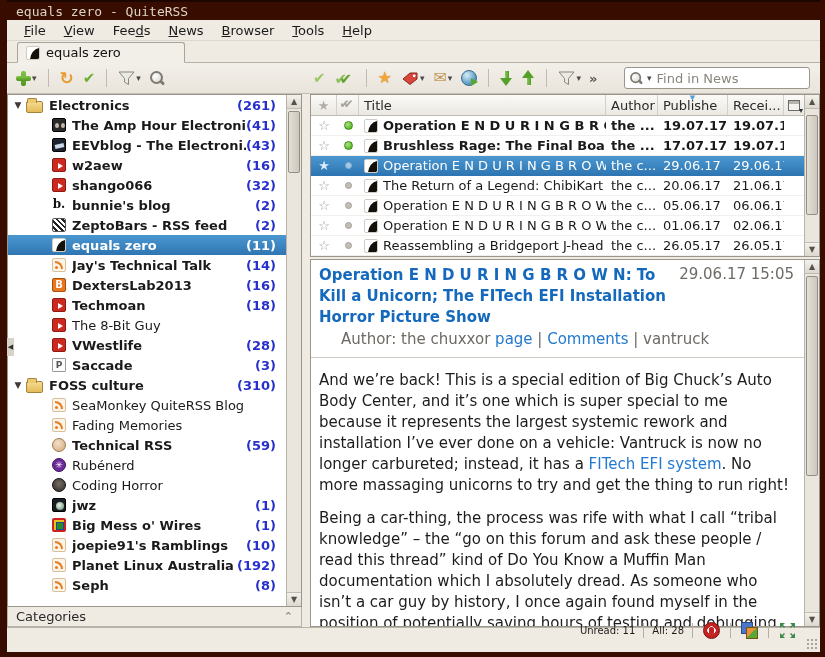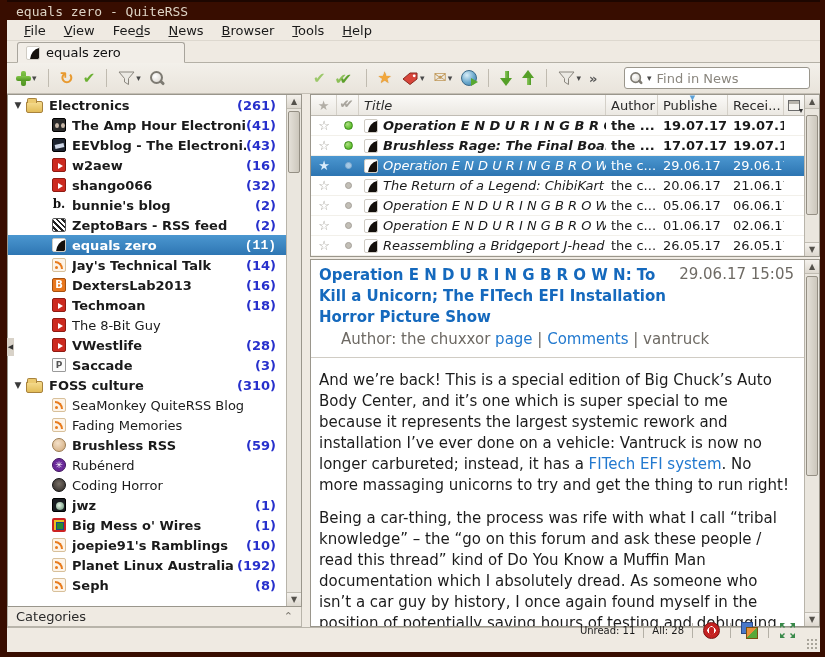--- a/index.html
+++ b/index.html
@@ -81,21 +81,21 @@
   
   .fd-row{height:20px;display:flex;align-items:center;font-size:13px;color:#1a1a1a;white-space:nowrap;overflow:hidden;}
   .fd-row.bold{font-weight:bold;}
   .fd-row.lv0{padding-left:2px;}
   .fd-row.lv1{padding-left:44px;}
   .expander{display:none;width:16px;font-size:9px;color:#3a3a3a;text-align:center;}
   .fd-row.lv0 .expander{display:inline-block;}
   .fd-label{margin-left:6px;overflow:hidden;text-overflow:clip;}
   .fd-count{margin-left:auto;padding-right:10px;color:#2730cc;}
   .fd-row.selected{background:linear-gradient(#4b97d0,#2e76b3);color:#fff;}
-  .fd-row.selected .fd-count{color:#fff;font-family:Liberation Mono, monospace;}
+  .fd-row.selected .fd-count{color:#fff;}
   
   .fico{width:14px;height:14px;flex:none;position:relative;border-radius:2px;}
   .ic-folder{width:17px;height:12px;background:linear-gradient(#f6dc90,#e2bc58);border:1px solid #a8823c;border-radius:2px;margin-top:3px;}
   .ic-folder::before{content:"";position:absolute;top:-4px;left:0;width:8px;height:4px;background:#ecca70;border:1px solid #a8823c;border-bottom:none;border-radius:2px 2px 0 0;}
   .ic-youtube{background:#cc2a20;border:1px solid #8f1a12;}
   .ic-youtube::after{content:"";position:absolute;left:5px;top:3.5px;border-left:5px solid #fff;border-top:3.5px solid transparent;border-bottom:3.5px solid transparent;}
   .ic-rss{background:#fdf4e8;border:1px solid #d8c09a;}
   .ic-rss::before{content:"";position:absolute;left:2px;bottom:2px;width:3px;height:3px;background:#e87c1e;border-radius:50%;}
   .ic-rss::after{content:"";position:absolute;left:2px;bottom:2px;width:6px;height:6px;border-top:2px solid #e87c1e;border-right:2px solid #e87c1e;border-top-right-radius:100%;}
   .ic-blogger{background:#e8771e;border:1px solid #a8500e;color:#fff;font-size:10px;font-weight:bold;text-align:center;line-height:12px;}
@@ -118,21 +118,21 @@
   .ic-jwz{background:#1a1d22;border:1px solid #000;}
   .ic-jwz::after{content:"";position:absolute;left:3px;top:3px;width:8px;height:8px;border-radius:50%;background:radial-gradient(circle at 40% 40%,#e8f4e8,#5a8a6a);}
   .ic-bmow{background:#e8c020;border:2px solid #cc2222;}
   .ic-bmow::after{content:"";position:absolute;left:2px;top:2px;width:6px;height:6px;background:#2a8a30;border:1px solid #1a4a88;}
   
   .news-header{height:21px;display:flex;align-items:center;background:linear-gradient(#fbfaf8,#ebe8e2);
     border-bottom:1px solid #c0bcb4;font-size:13px;color:#2a2a2a;flex:none;}
   .nh-cell{height:100%;display:flex;align-items:center;padding-left:5px;border-right:1px solid #d4d0c8;position:relative;}
   .col-star{width:26px;flex:none;justify-content:center;padding-left:0;}
   .col-dot{width:22px;flex:none;justify-content:center;padding-left:0;}
-  .col-title{flex:1;min-width:0;font-style:italic;}
+  .col-title{flex:1;min-width:0;}
   .col-author{width:52px;flex:none;}
   .col-pub{width:70px;flex:none;}
   .col-rec{width:56px;flex:none;}
   .col-cfg{width:20px;flex:none;border-right:none;justify-content:center;padding-left:0;}
   .nh-star{color:#b2aea6;font-size:13px;}
   .nh-dblcheck{position:relative;width:16px;height:14px;}
   .nh-dblcheck span{position:absolute;top:-1px;color:#a8a49c;font-size:12px;}
   .nh-dblcheck span:first-child{left:0;} .nh-dblcheck span:last-child{left:4px;}
   .sort-ind{position:absolute;top:0;left:50%;transform:translateX(-50%);font-size:7px;color:#5aa0d8;line-height:7px;}
   .cfg-icon{width:12px;height:11px;border:1px solid #6a6a6a;background:linear-gradient(#b8b4ac 0 3px,#f4f2ee 3px);position:relative;}
@@ -405,21 +405,21 @@
             <div class="fd-row lv1">
 
               <span class="fico ic-rss"></span>
               <span class="fd-label">Fading Memories</span>
               <span class="fd-count"></span>
             </div>
 
             <div class="fd-row lv1 bold">
 
               <span class="fico ic-dedoimedo"></span>
-              <span class="fd-label">Brushless RSS</span>
+              <span class="fd-label">Technical RSS</span>
               <span class="fd-count">(59)</span>
             </div>
 
             <div class="fd-row lv1">
 
               <span class="fico ic-rubenerd"></span>
               <span class="fd-label">Rubénerd</span>
               <span class="fd-count"></span>
             </div>
 

